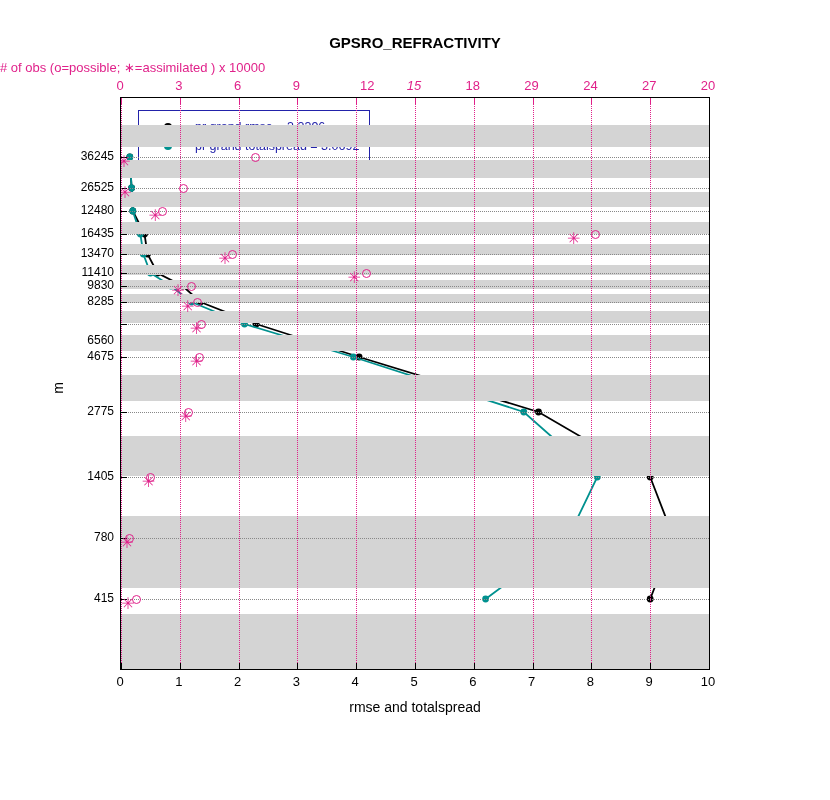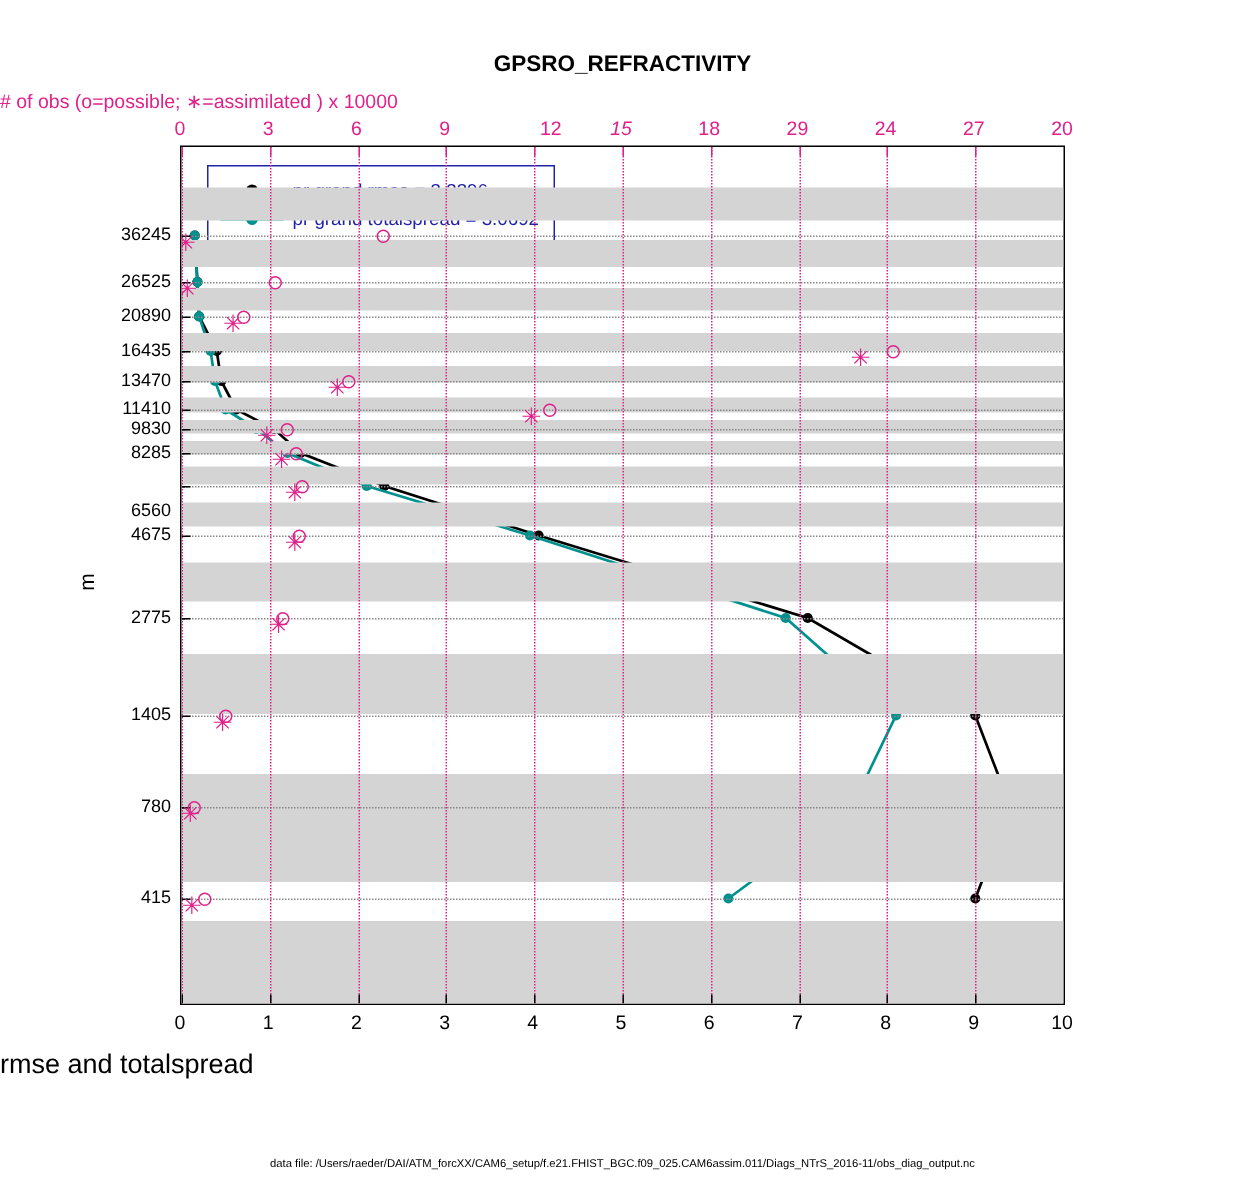--- a/index.html
+++ b/index.html
@@ -119,22 +119,22 @@
     color: #000;
     text-align: right;
     transform: translateY(-50%);
     width: 70px;
     left: 44px;
   }
   .axis-title-x {
     position: absolute;
     left: 0; right: 0;
     top: 699px;
-    text-align: left;
-    font-size: 18px;
+    text-align: center;
+    font-size: 14px;
   }
   .axis-title-y {
     position: absolute;
     left: 52px;
     top: 380px;
     font-size: 14px;
     transform: rotate(-90deg);
     transform-origin: center center;
   }
   .date-range {
@@ -403,22 +403,21 @@
       <div class="ylabel-tick" style="top: 537px;">780</div>
       <div class="ylabel-tick" style="top: 476px;">1405</div>
       <div class="ylabel-tick" style="top: 411px;">2775</div>
       <div class="ylabel-tick" style="top: 356px;">4675</div>
       <div class="ylabel-tick" style="top: 323px; margin-top: 17px;">6560</div>
       <div class="ylabel-tick" style="top: 301px;">8285</div>
       <div class="ylabel-tick" style="top: 285px;">9830</div>
       <div class="ylabel-tick" style="top: 272px;">11410</div>
       <div class="ylabel-tick" style="top: 253px;">13470</div>
       <div class="ylabel-tick" style="top: 233px;">16435</div>
-      <div class="ylabel-tick" style="top: 210px;">20890</div>
+      <div class="ylabel-tick" style="top: 210px;">12480</div>
       <div class="ylabel-tick" style="top: 187px; text-align: right;">26525</div>
       <div class="ylabel-tick" style="top: 156px;">36245</div>
     </div>
 
   <div class="axis-title-y">m</div>
   <div class="axis-title-x">rmse and totalspread</div>
-  <div class="datafile">data file: /Users/raeder/DAI/ATM_forcXX/CAM6_setup/f.e21.FHIST_BGC.f09_025.CAM6assim.011/Diags_NTrS_2016-11/obs_diag_output.nc</div>
 
 </div>
 
 </body></html>

